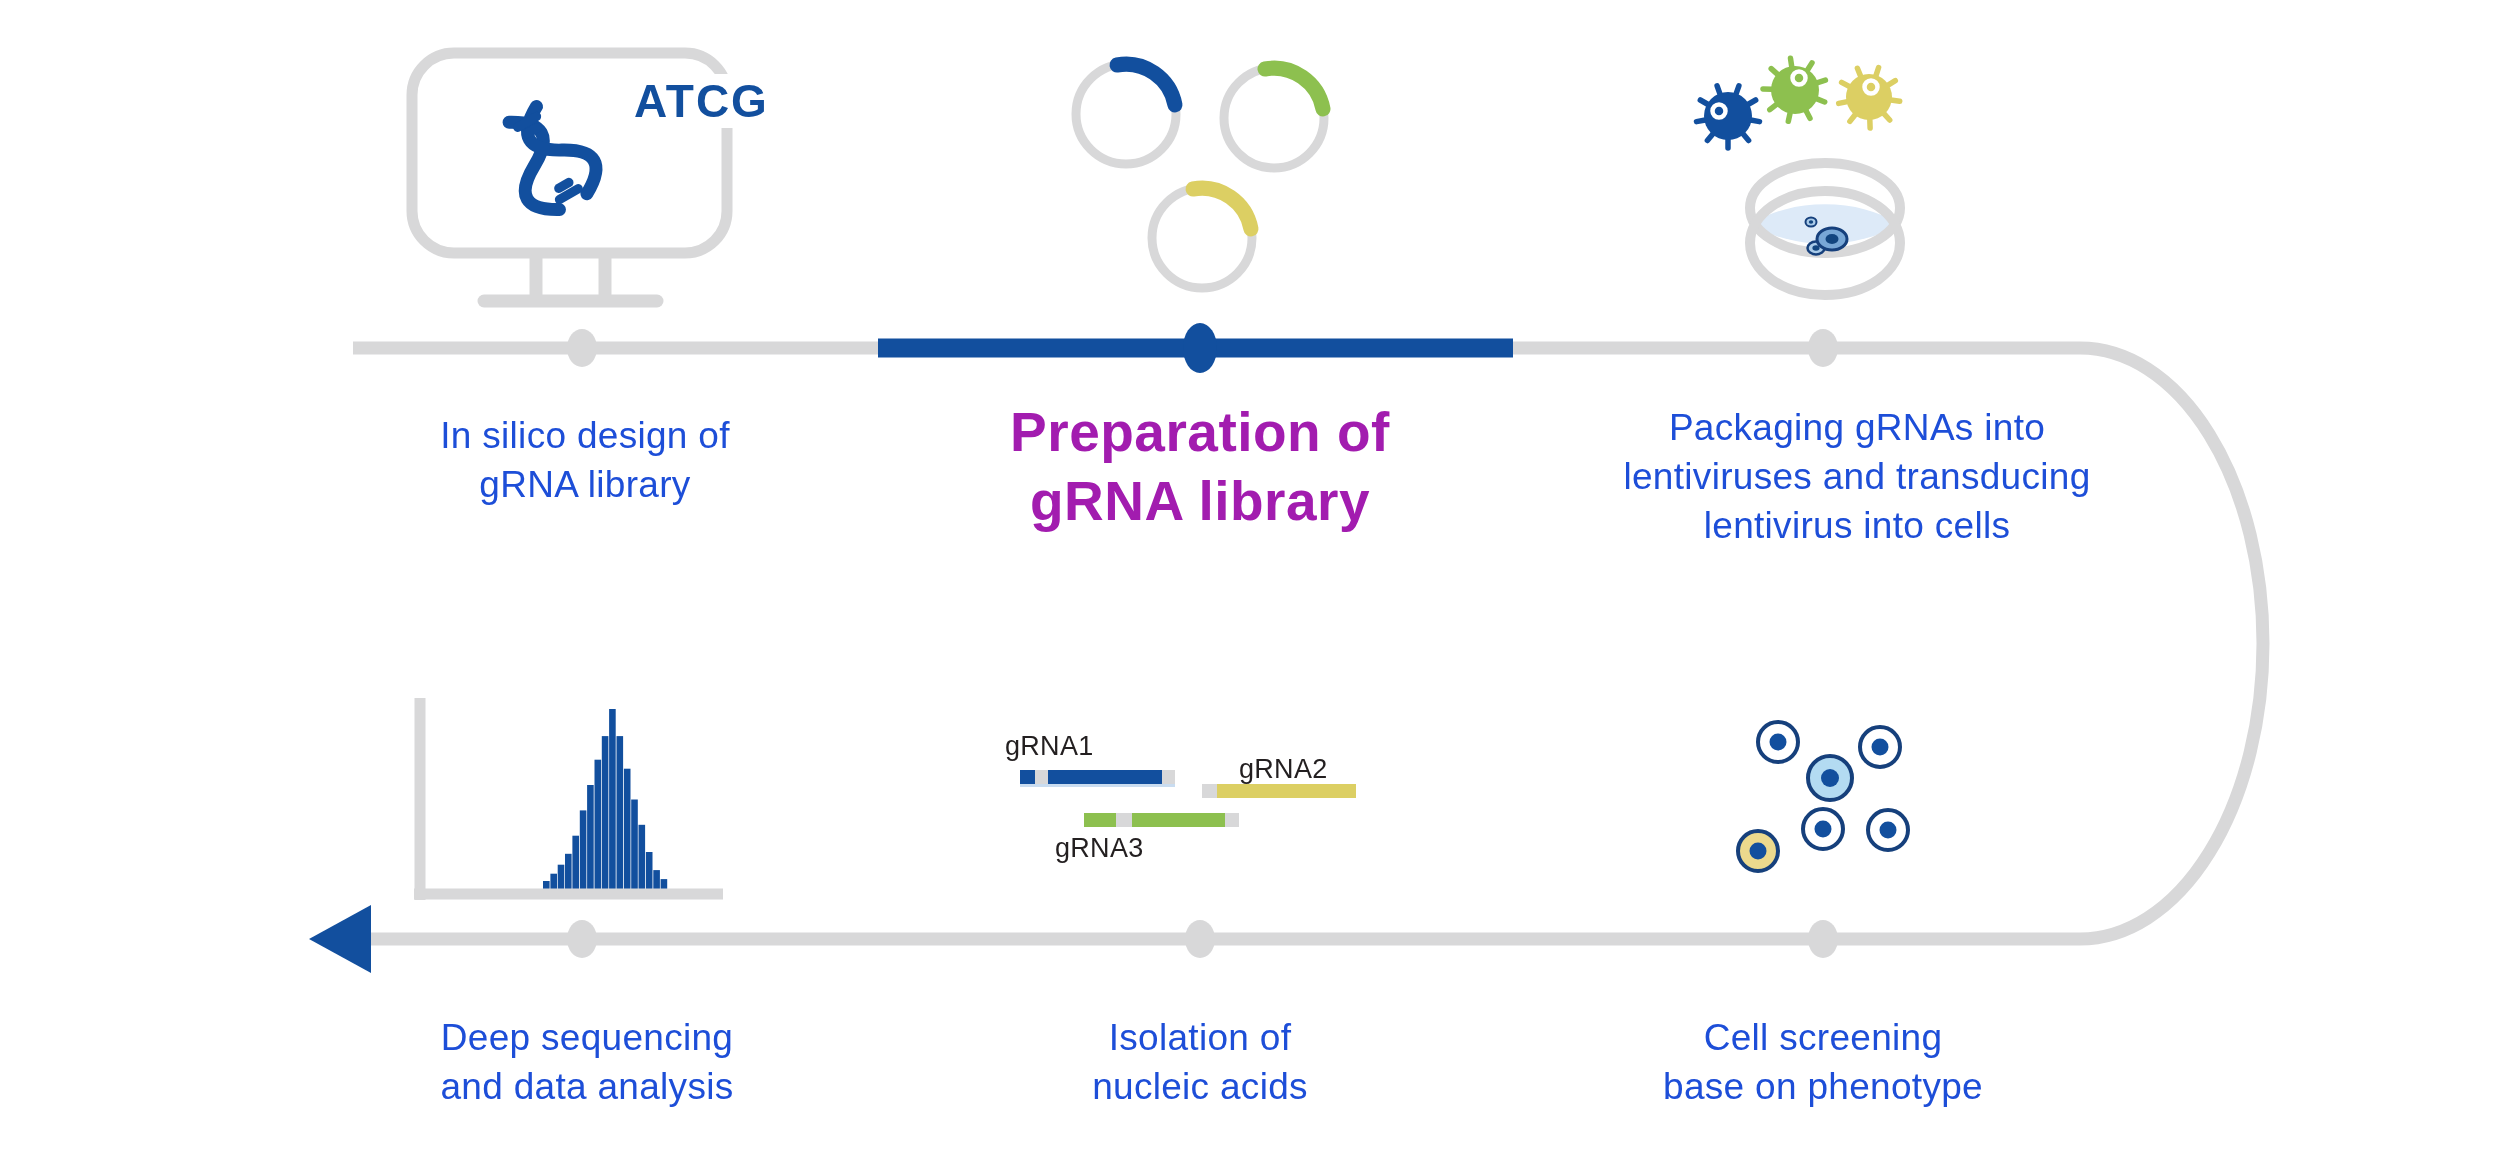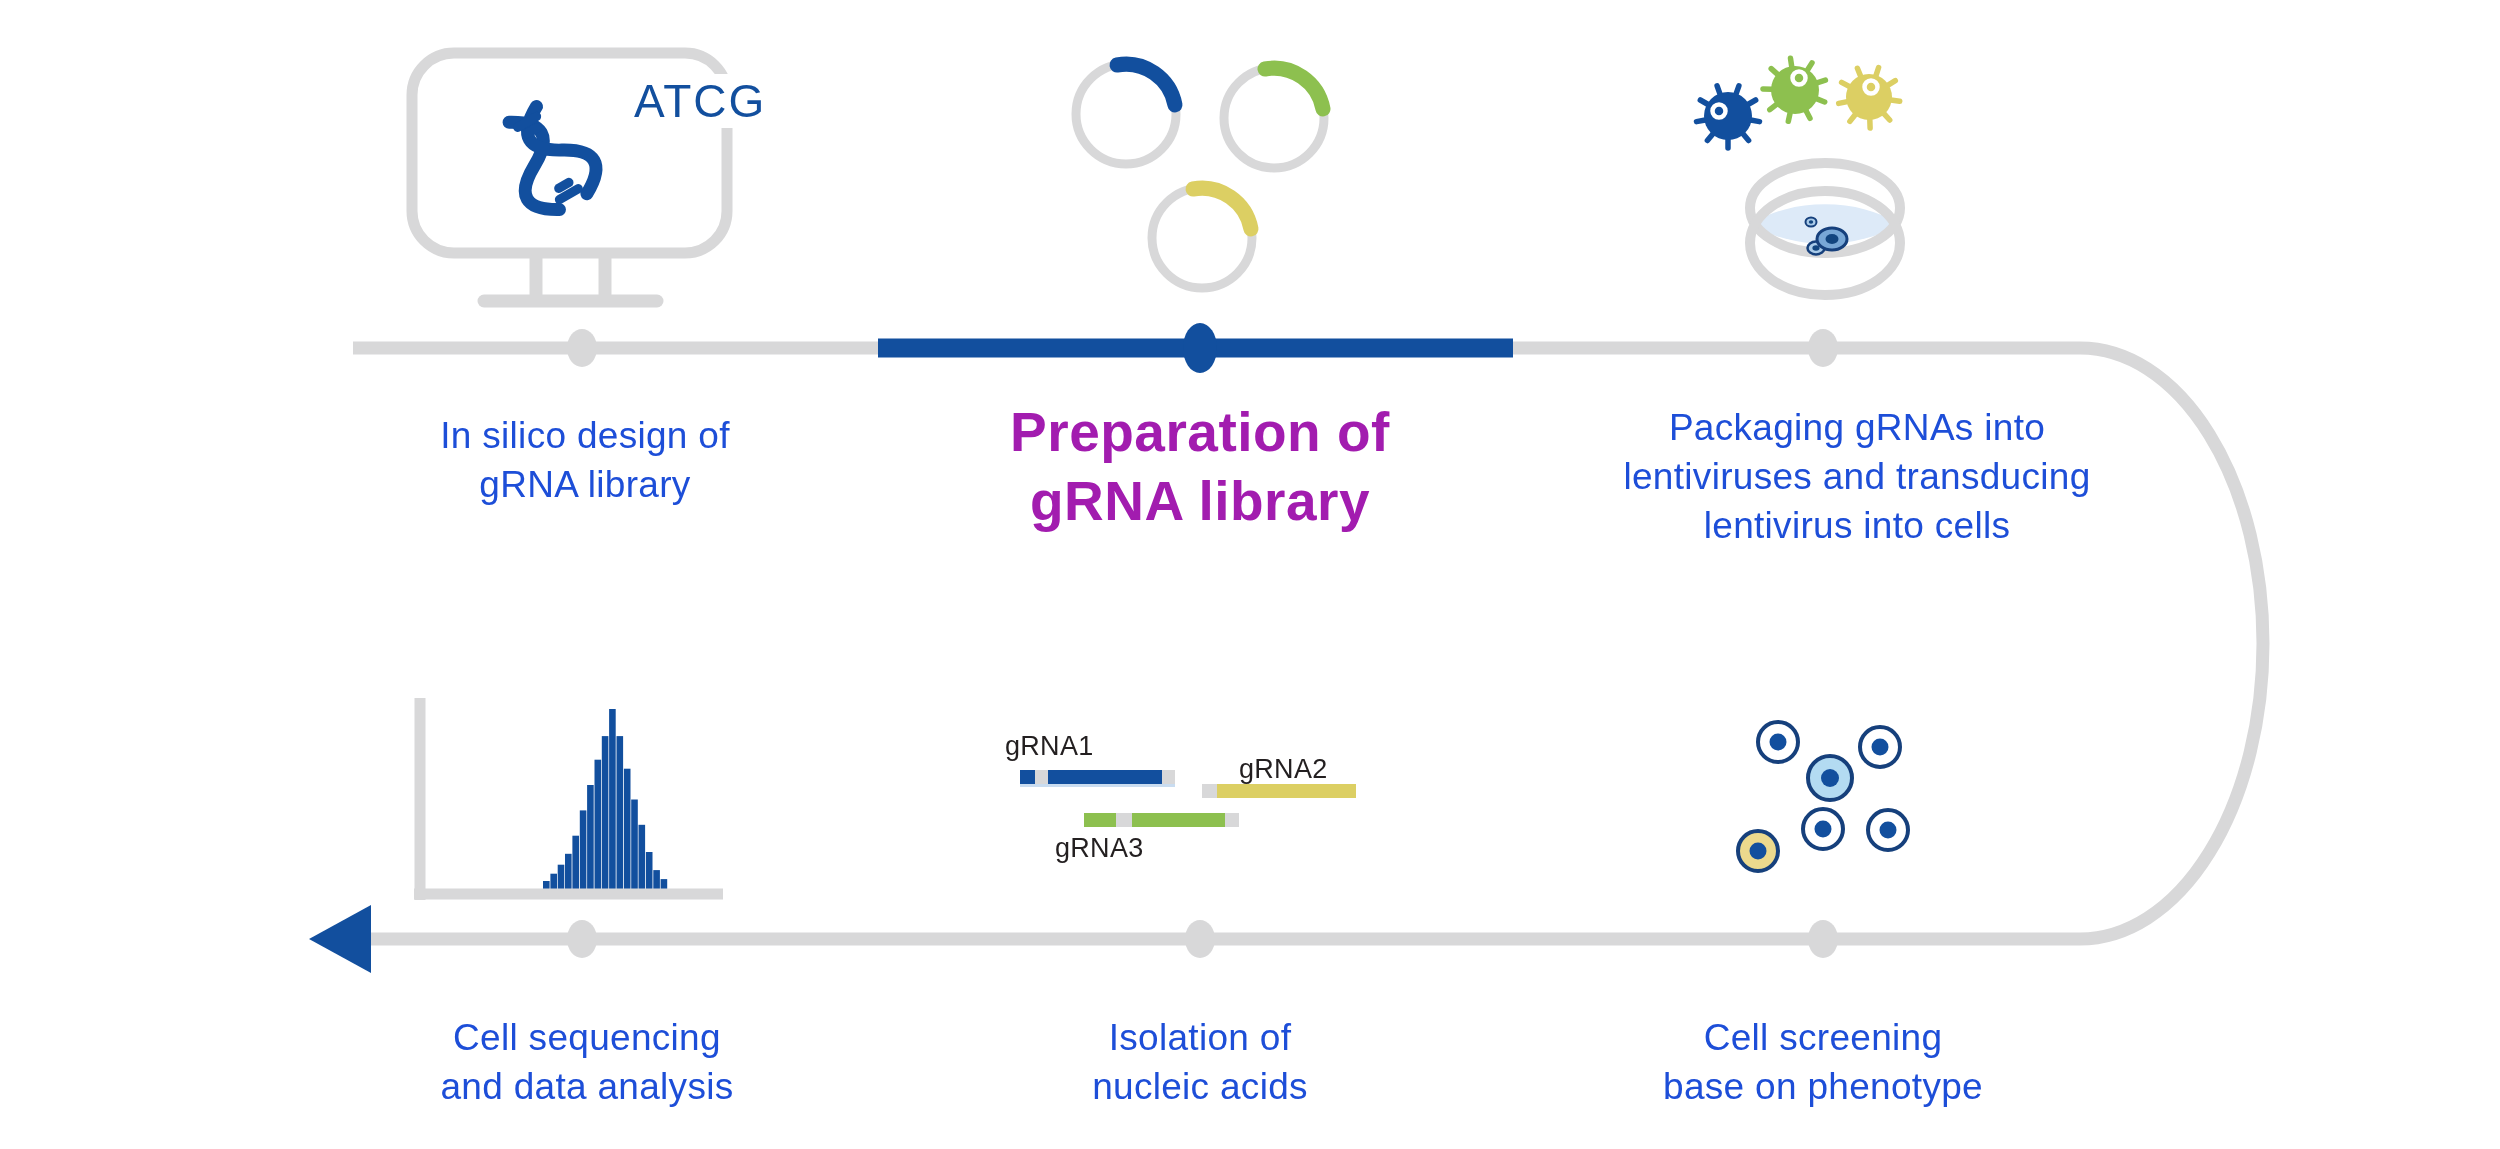--- a/index.html
+++ b/index.html
@@ -11,21 +11,21 @@
   .label{
     position:absolute;text-align:center;white-space:pre-line;
     color:#1d4ed8;font-size:37px;line-height:1.32;letter-spacing:0.3px;
   }
   .label.active{
     color:#a21caf;font-weight:700;font-size:55px;line-height:1.26;letter-spacing:0.5px;
   }
   .tag{position:absolute;font-size:27px;color:#231f20;letter-spacing:0.3px;}
   .screen-text{
     position:absolute;left:628px;top:74px;font-size:46px;color:#124f9e;
-    background:#ffffff;padding:0 6px;letter-spacing:2px;font-weight:400;
+    background:#ffffff;padding:0 6px;letter-spacing:2px;font-weight:700;
   }
 </style>
 </head>
 <body>
 
 <div class="canvas">
 
   <svg class="layer" width="2500" height="1149" viewBox="0 0 2500 1149">
 
     <g>
@@ -187,19 +187,19 @@
   <div class="label" style="left:1567px;top:404px;width:580px;">Packaging gRNAs into
 lentiviruses and transducing
 lentivirus into cells</div>
 
   <div class="label" style="left:1573px;top:1014px;width:500px;">Cell screening
 base on phenotype</div>
 
   <div class="label" style="left:950px;top:1014px;width:500px;text-align:center;">Isolation of
 nucleic acids</div>
 
-  <div class="label" style="left:337px;top:1014px;width:500px;">Cell sequencing
+  <div class="label" style="left:337px;top:1014px;width:500px;">Deep sequencing
 and data analysis</div>
 
   <div class="tag" style="left:1005px;top:731px;">gRNA1</div>
   <div class="tag" style="left:1239px;top:754px;">gRNA2</div>
   <div class="tag" style="left:1055px;top:833px;">gRNA3</div>
 </div>
 
 </body></html>

